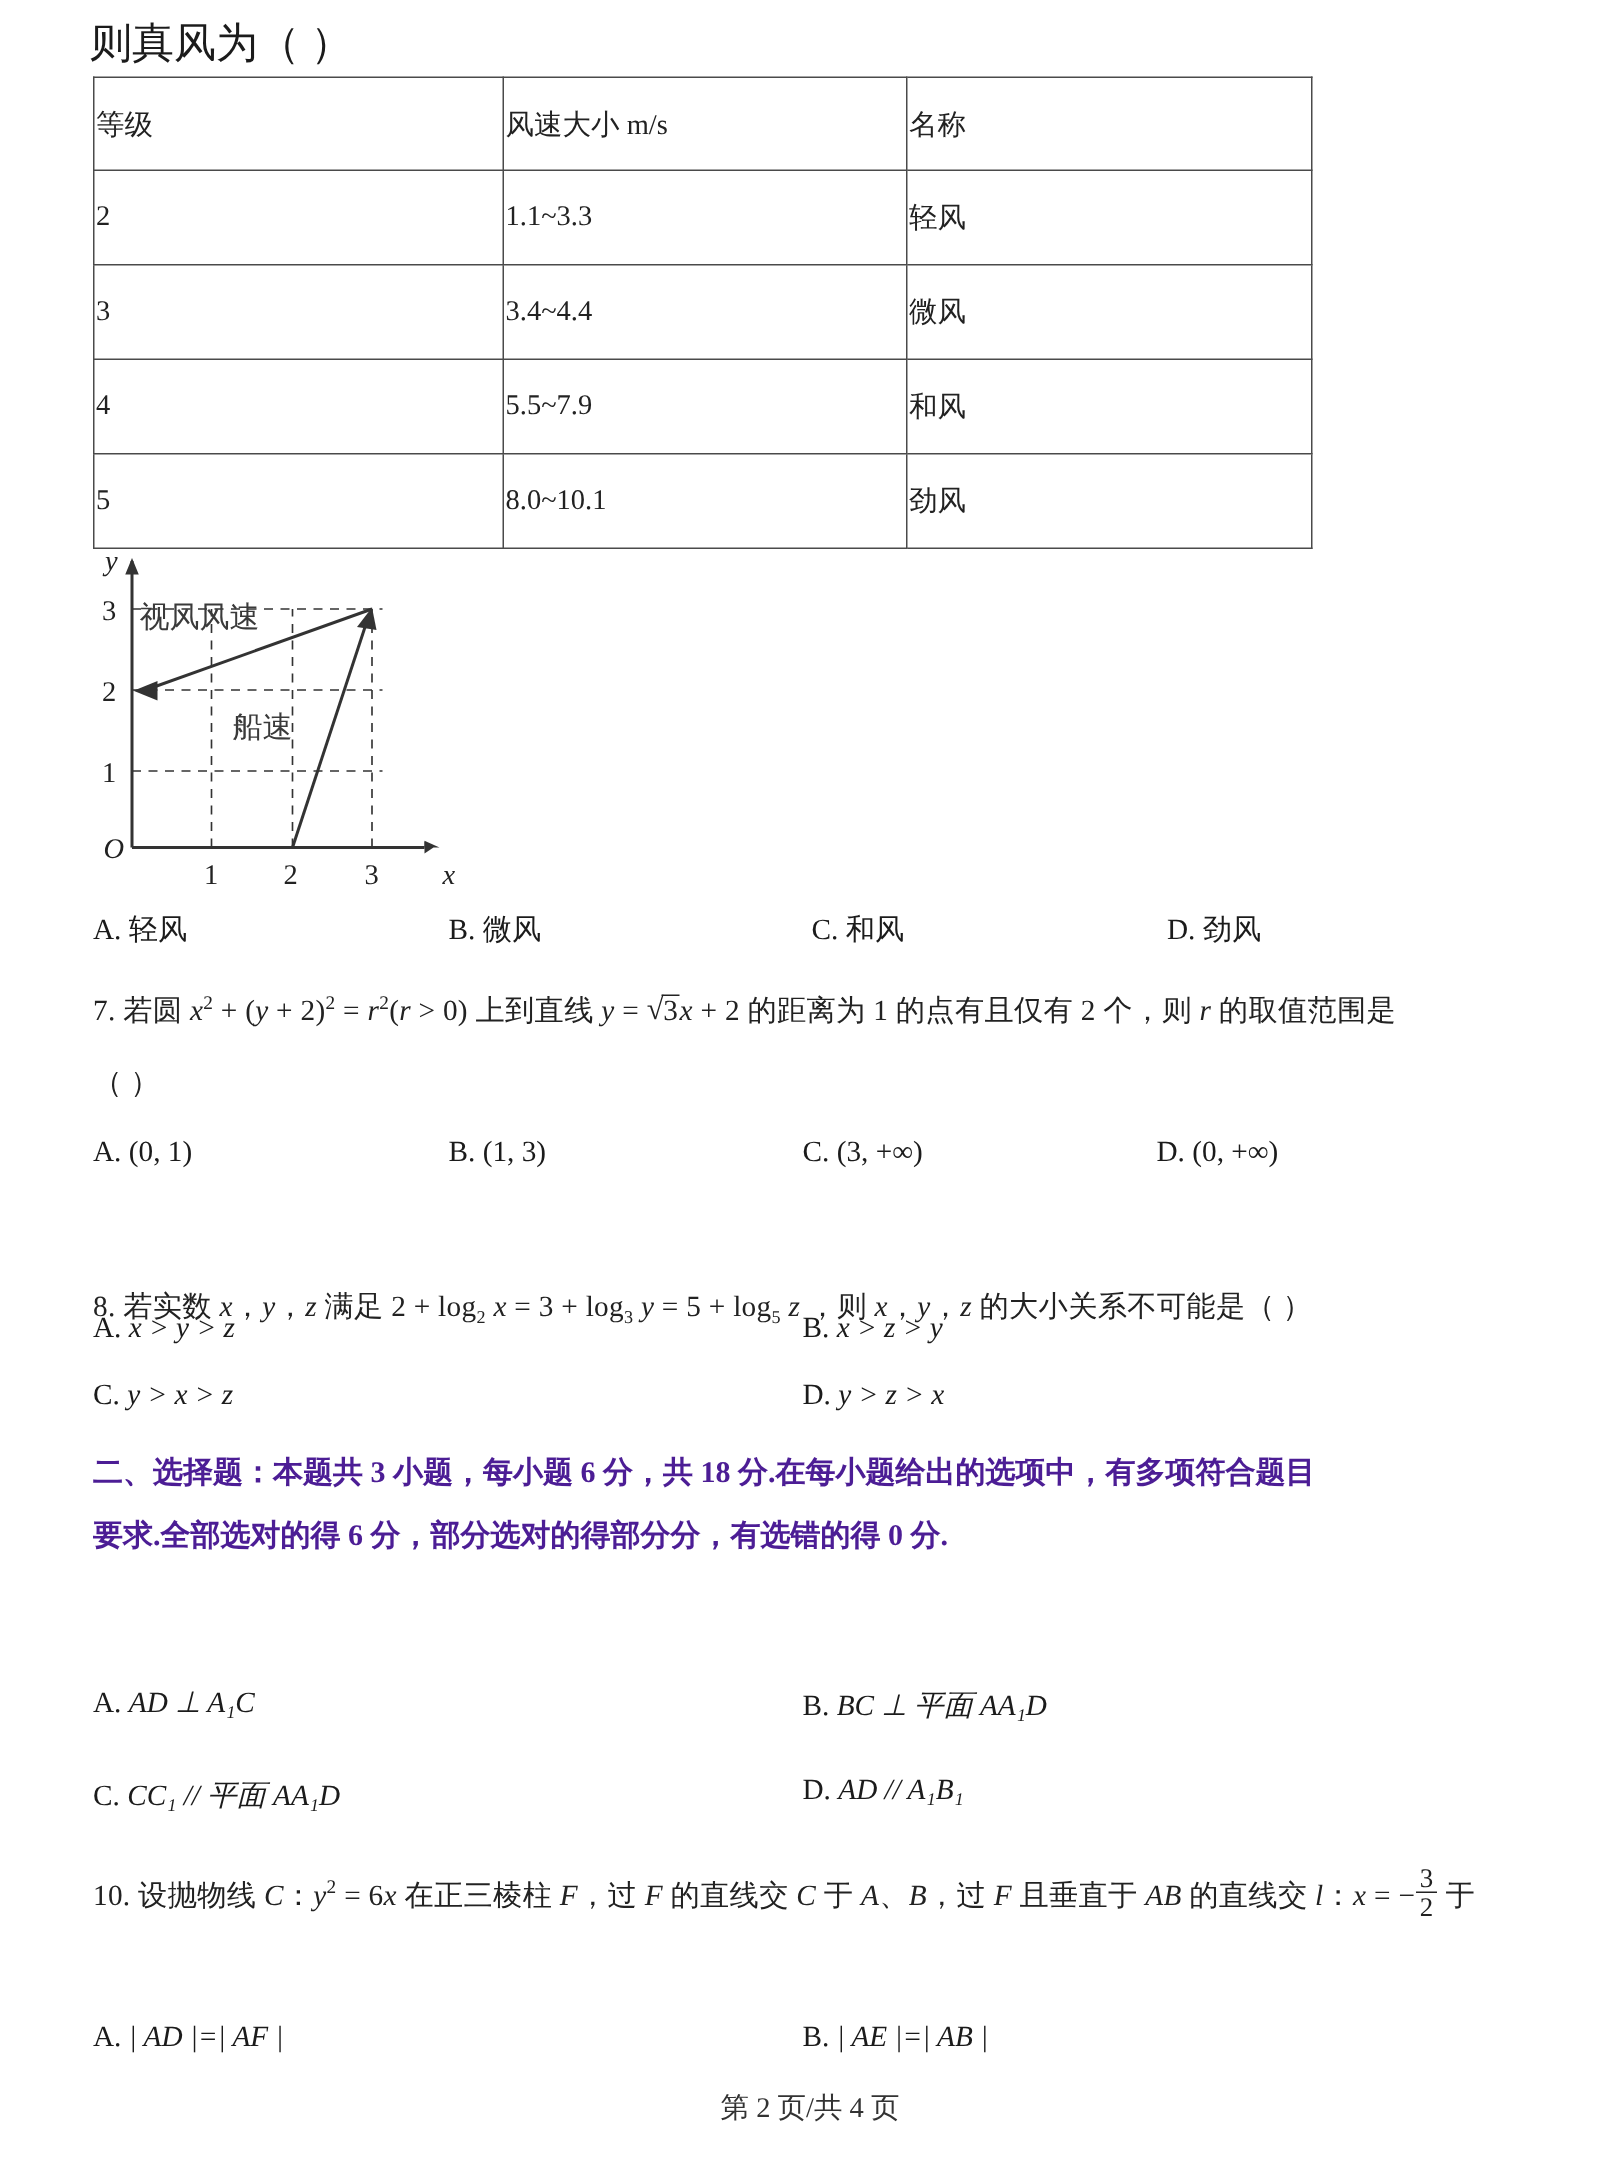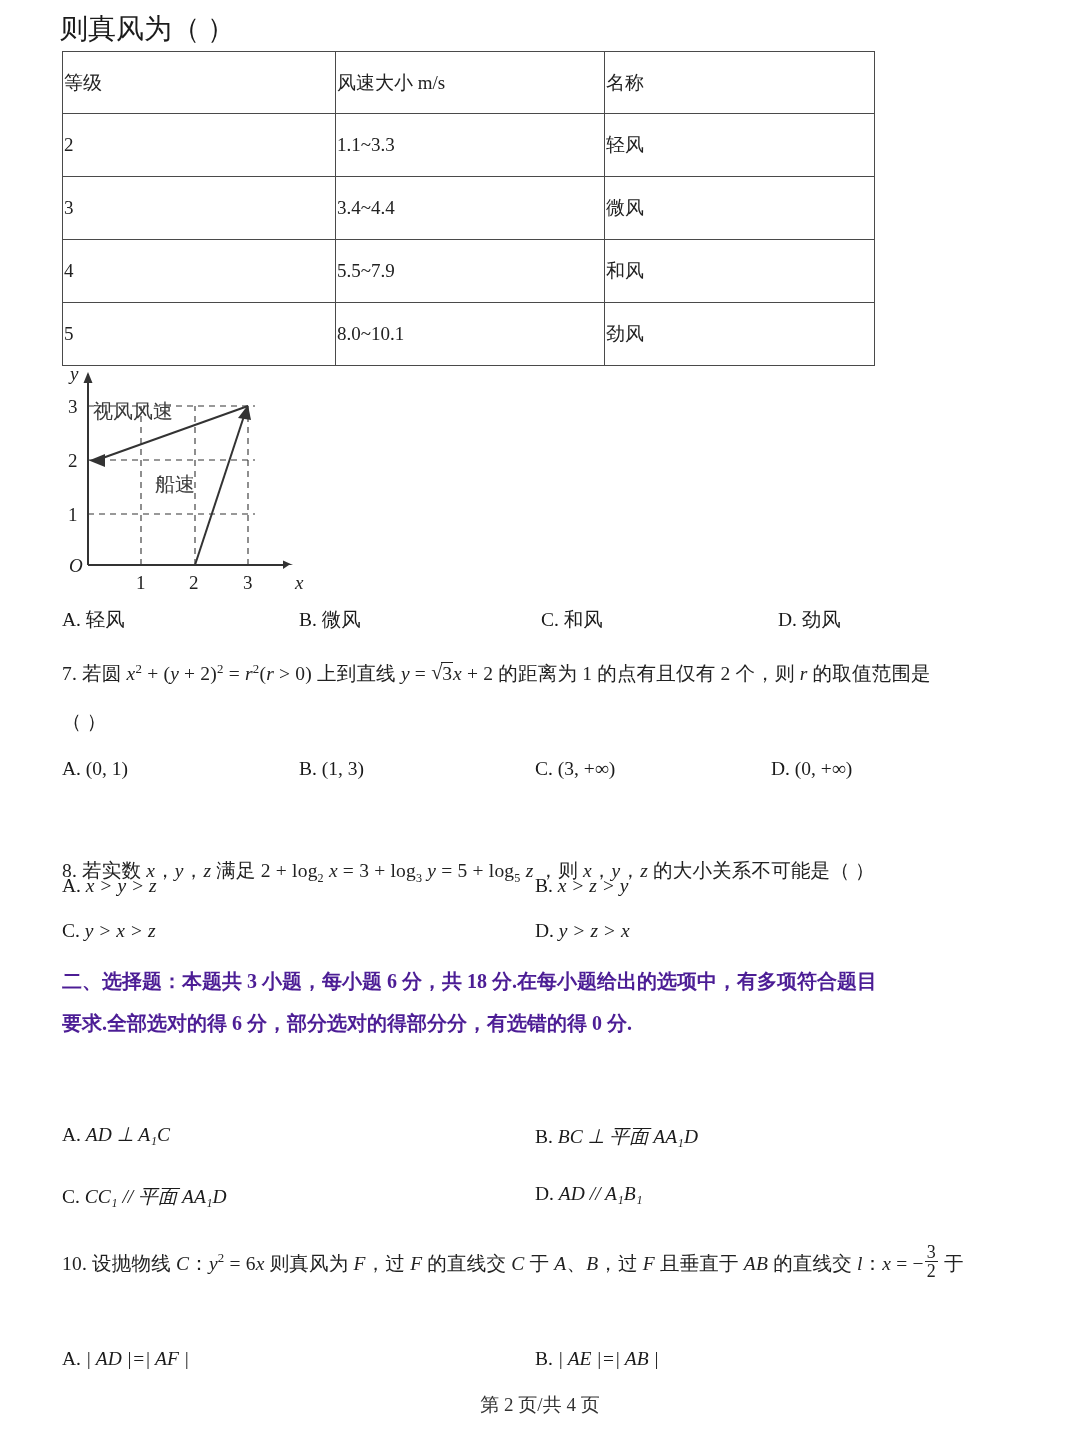--- a/index.html
+++ b/index.html
@@ -258,21 +258,21 @@
   </div>
   <div class="optrow" style="left:62px; top:1183px;">
     <span style="left:0px;" class="mi"><span class="opt-letter">C.</span>&nbsp;<span>CC₁ // 平面 AA₁D</span></span>
     <span style="left:473px;" class="mi"><span class="opt-letter">D.</span>&nbsp;<span>AD // A₁B₁</span></span>
   </div>
 
   <div class="stem" style="left:62px; top:1243px;">
     <span>10.</span>
     <span>设抛物线</span>
     <span class="mi">C</span>：<span class="mi">y</span><span class="supn">2</span> = 6<span class="mi">x</span>
-    <span>则真风为</span>
+    <span>在正三棱柱</span>
     <span class="mi">F</span><span>，过</span>
     <span class="mi">F</span>
     <span>的直线交</span>
     <span class="mi">C</span>
     <span>于</span>
     <span class="mi">A</span><span>、</span><span class="mi">B</span><span>，过</span>
     <span class="mi">F</span>
     <span>且垂直于</span>
     <span class="mi">AB</span>
     <span>的直线交</span>

